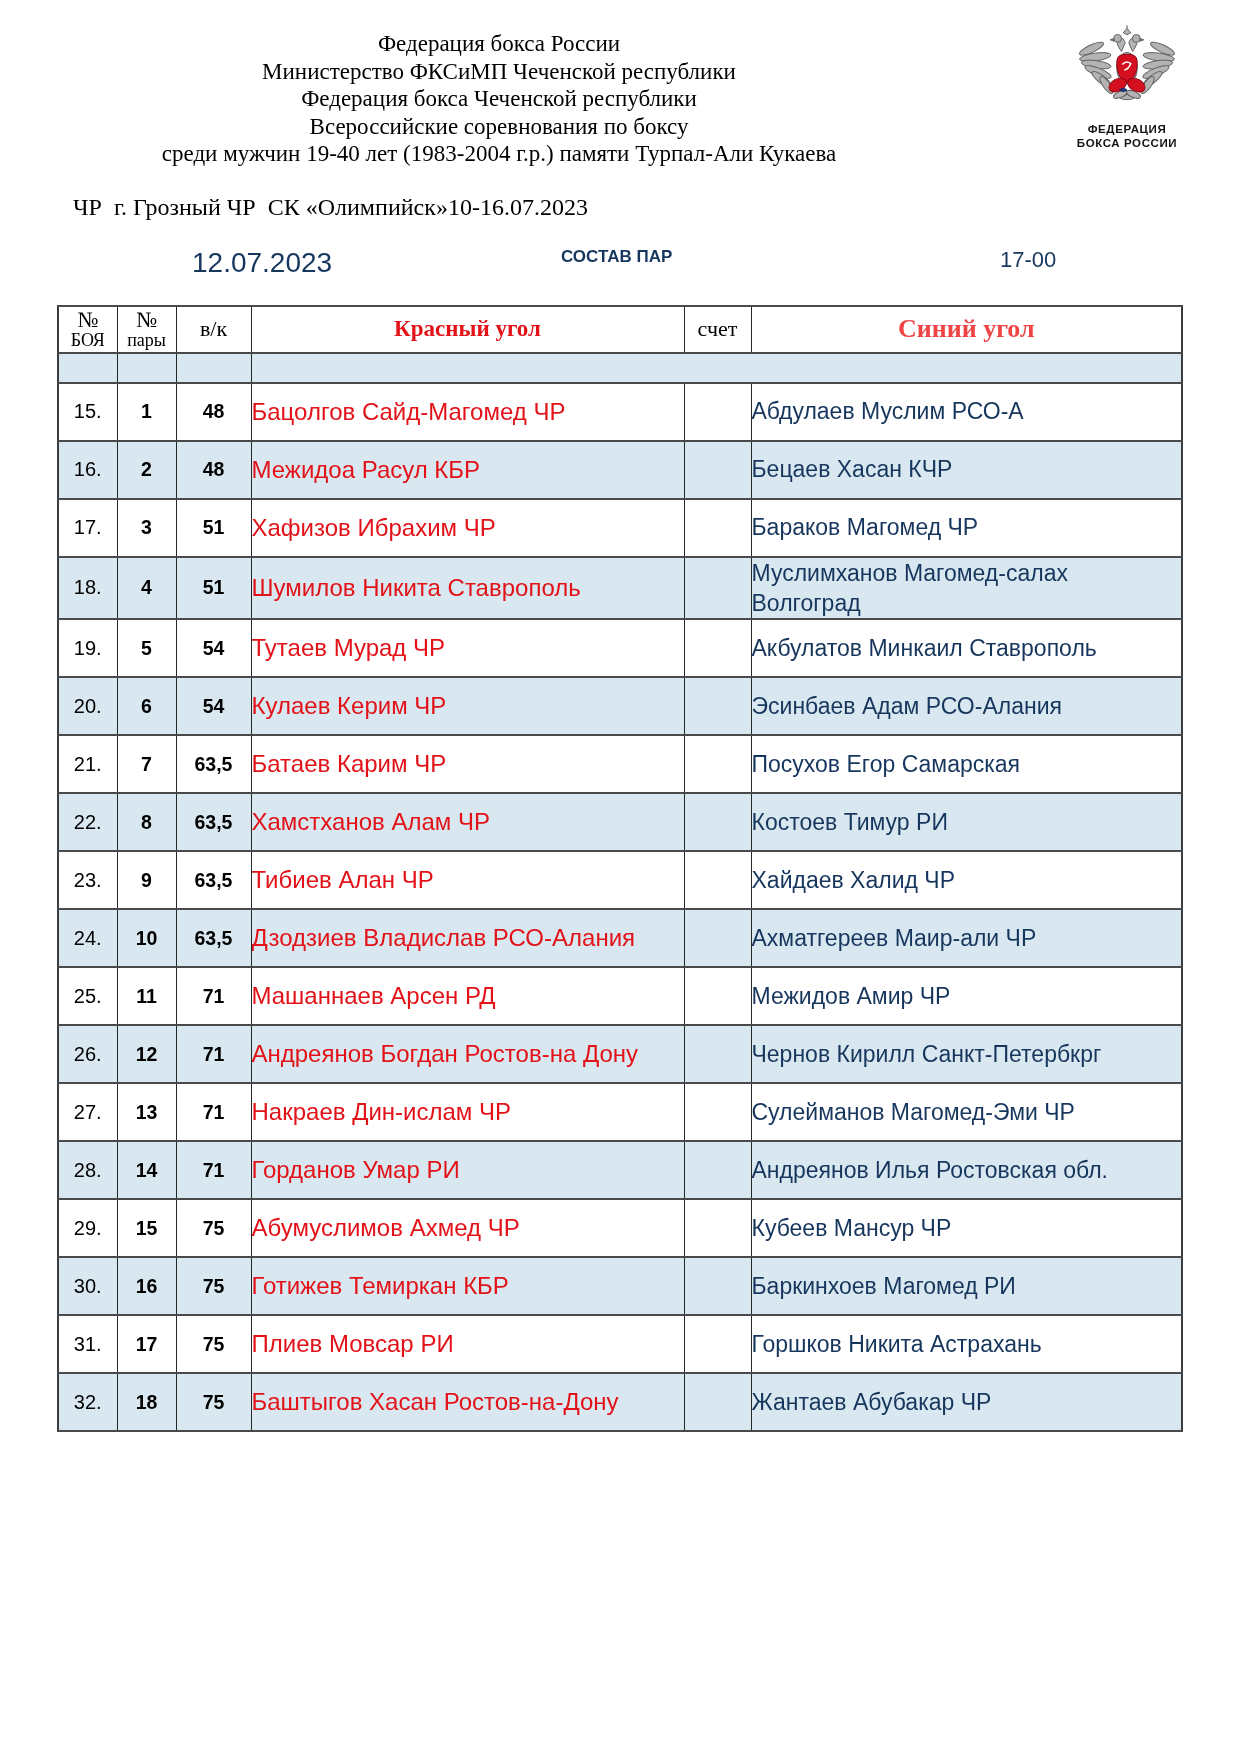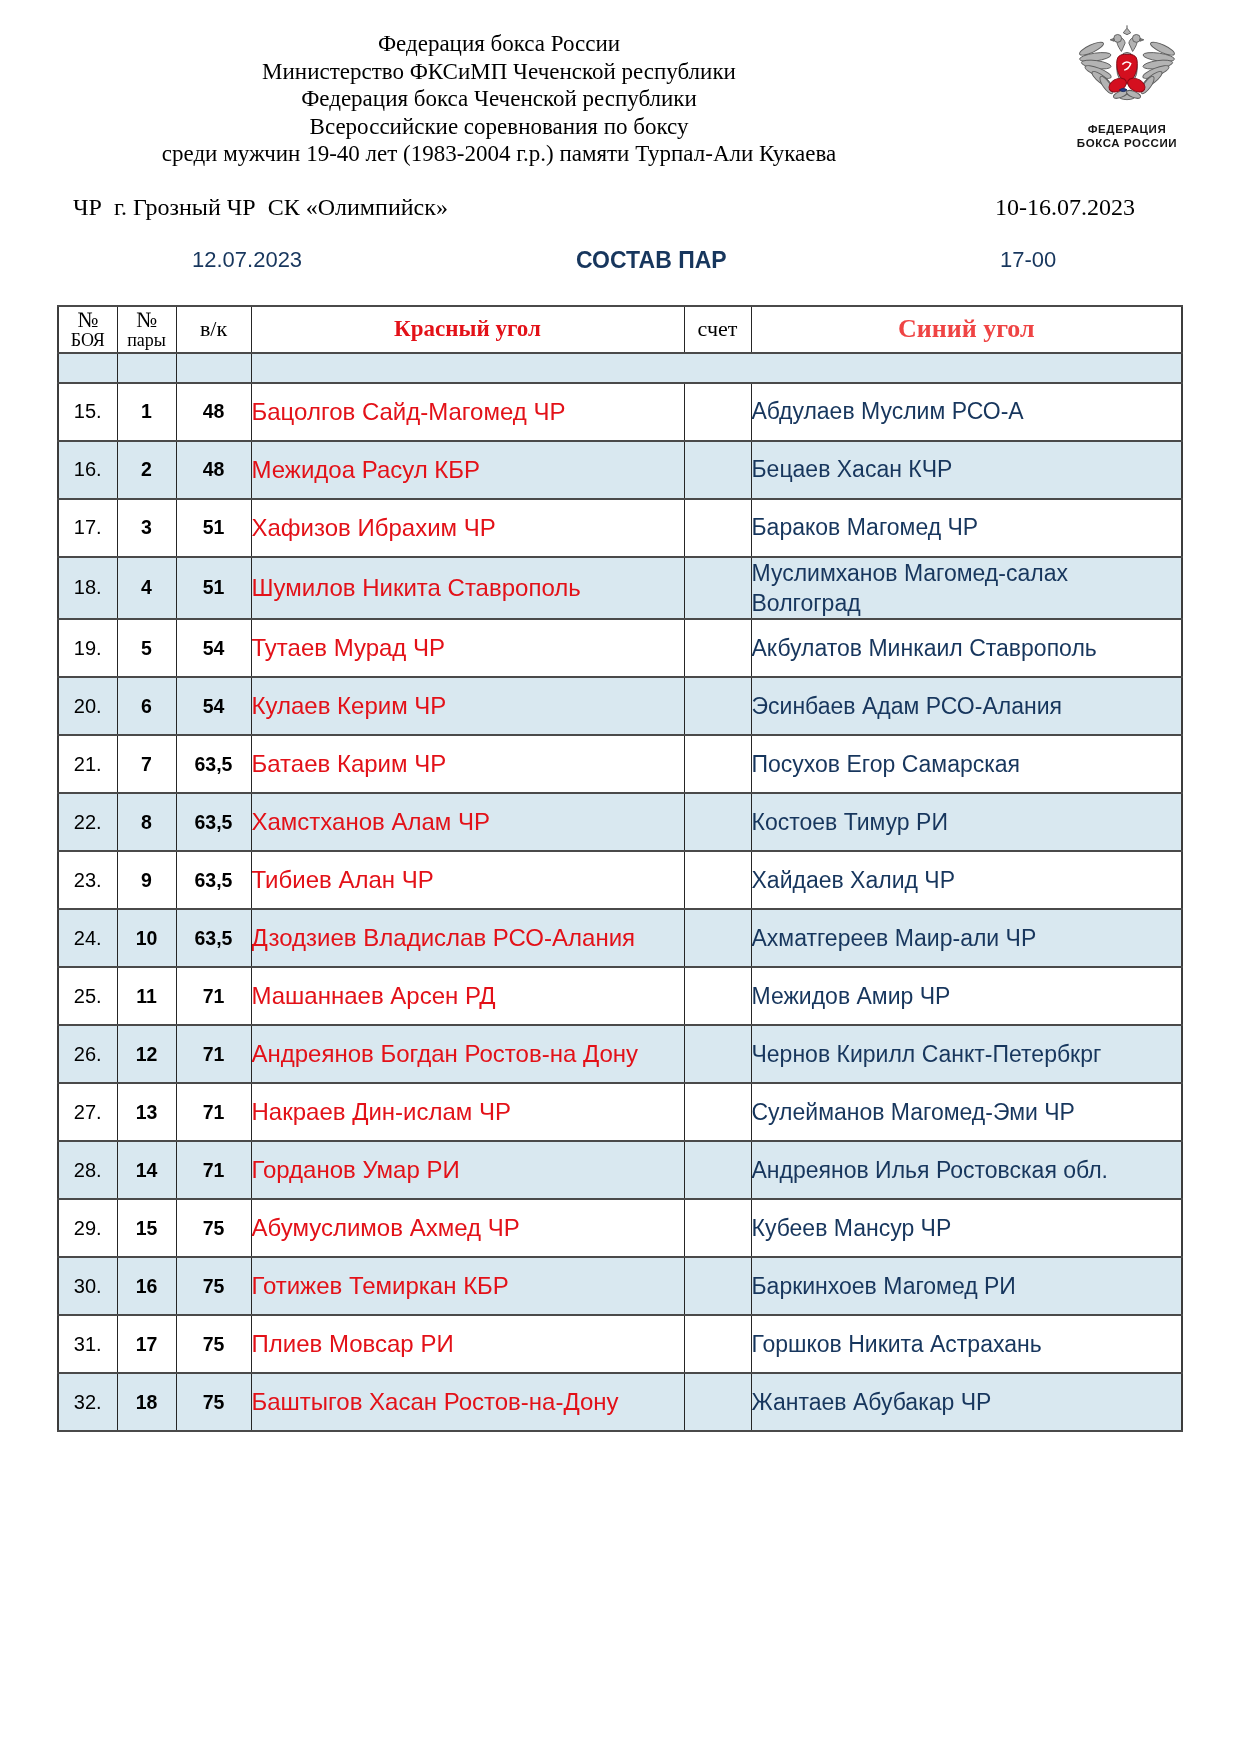--- a/index.html
+++ b/index.html
@@ -19,30 +19,30 @@
     position:absolute; top:24px; right:54px; width:120px; text-align:center;
   }
   .logo svg { display:block; margin:0 auto; }
   .logo-caption {
     font-family:"Liberation Sans", sans-serif; font-weight:bold;
     font-size:11.5px; line-height:13.5px; letter-spacing:0.6px; color:#141414;
     margin-top:3px; white-space:nowrap;
   }
 
   .info-row {
-    display:flex; justify-content:space-between;
+    display:flex; justify-content:flex-start;
     margin:26px 106px 16px 73px; font-size:24px; white-space:pre; color:#000;
   }
 
   .schedule-row {
     position:relative; height:28px; margin-top:26px;
     font-family:"Liberation Sans", sans-serif; color:#17365d;
   }
-  .schedule-date  { position:absolute; left:192px;  font-size:22px; }
-  .schedule-title { position:absolute; left:576px;  font-size:23px; font-weight:bold; }
+  .schedule-date  { position:absolute; left:192px;  font-size:28px; }
+  .schedule-title { position:absolute; left:561px;  font-size:17px; font-weight:bold; }
   .schedule-time  { position:absolute; left:1000px; font-size:22px; }
 
   
   table.pairs {
     margin:30px 0 0 57px; width:1124px;
     border-collapse:collapse; table-layout:fixed;
     border:2.5px solid #3c3c3c;
   }
   table.pairs th, table.pairs td {
     border-left:1.6px solid #262626; border-right:1.6px solid #262626;

